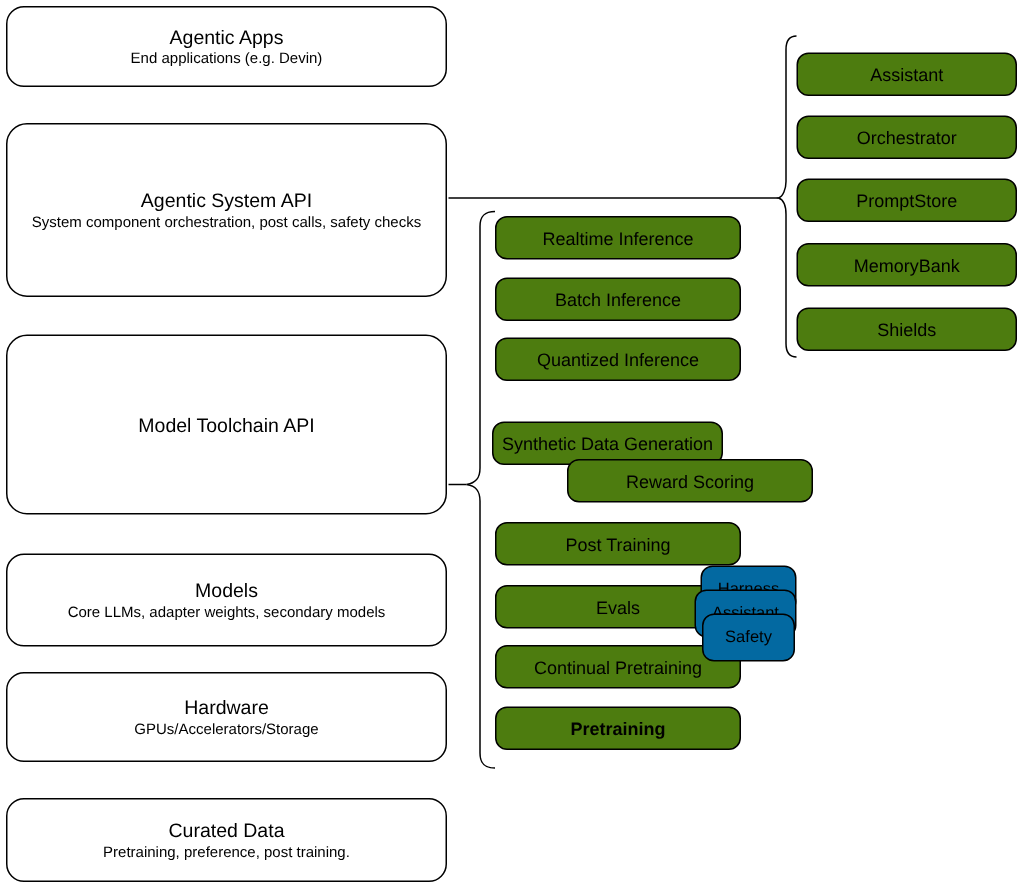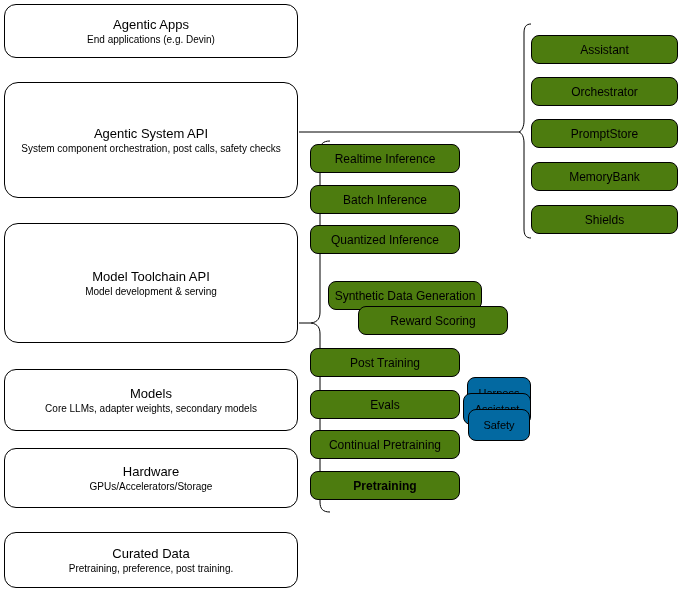--- a/index.html
+++ b/index.html
@@ -54,21 +54,21 @@
     border: 1px solid #000000;
     border-radius: 8px;
     background: #4d7c0f;
     display: flex;
     align-items: center;
     justify-content: center;
     font-size: 12px;
     white-space: nowrap;
     box-sizing: border-box;
   }
-  .mid-node  { left: 310px; width: 150px; height: 29px; }
+  .mid-node  { left: 330px; width: 164px; height: 29px; }
   .mid-wide  { left: 328px; width: 154px; }
   .right-node { left: 531px; width: 147px; height: 29px; }
   .pill {
     position: absolute;
     border: 1px solid #000000;
     border-radius: 8px;
     background: #0369a1;
     display: flex;
     align-items: center;
     justify-content: center;
@@ -99,21 +99,20 @@
     <div class="subtitle">End applications (e.g. Devin)</div>
   </div>
 
   <div class="stack-box r26" style="top:82px; height:116px;">
     <div class="title">Agentic System API</div>
     <div class="subtitle">System component orchestration, post calls, safety checks</div>
   </div>
 
   <div class="stack-box r26" style="top:223px; height:120px;">
     <div class="title">Model Toolchain API</div>
-    <div class="subtitle">Model development &amp; serving</div>
   </div>
 
   <div class="stack-box r12" style="top:369px; height:62px;">
     <div class="title">Models</div>
     <div class="subtitle">Core LLMs, adapter weights, secondary models</div>
   </div>
 
   <div class="stack-box r12" style="top:448px; height:60px;">
     <div class="title">Hardware</div>
     <div class="subtitle">GPUs/Accelerators/Storage</div>

